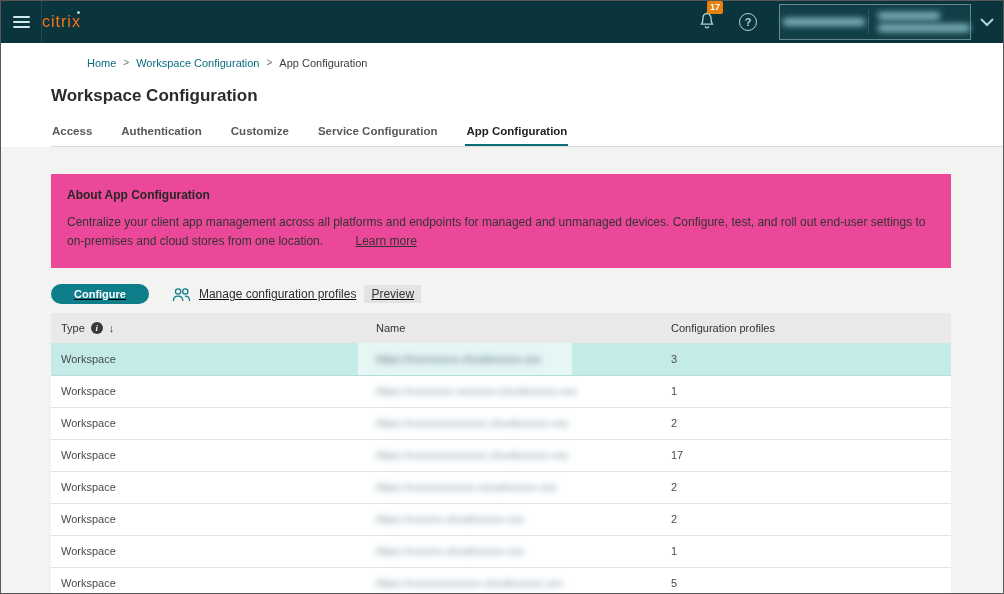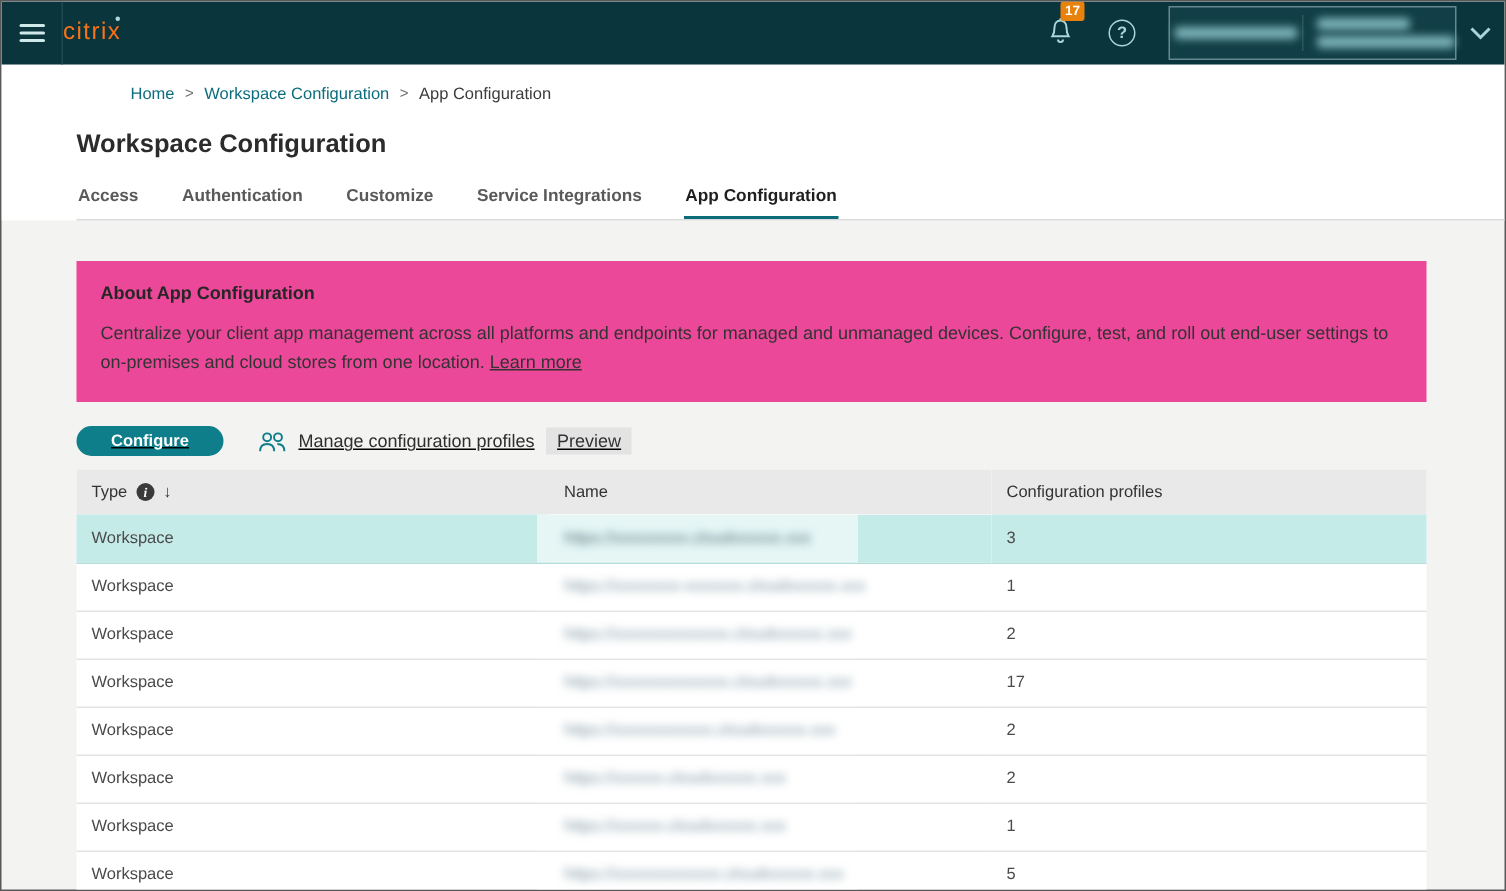--- a/index.html
+++ b/index.html
@@ -57,21 +57,21 @@
     width:954px; }
   .tab { font-size:11.5px; color:#595959; padding:4px 1px 7px 1px; cursor:pointer;
     border-bottom:2px solid transparent;font-weight:bold; }
   .tab.active { color:#1f1f1f; border-bottom:2px solid #0c6d78; }
 
   
   .content { padding:27px 54px 0 50px; }
   .about-card { background:#ec4899; width:900px; padding:14px 16px 17px 16px; }
   .about-heading { font-size:12px; font-weight:bold; color:#262626; }
   .about-body { margin-top:11px; font-size:12px; color:#333; line-height:1.6; }
-  .learn-more { color:#333; text-decoration:underline; cursor:pointer; }
+  .learn-more { color:#333; text-decoration:underline; cursor:pointer;margin-left:29px; }
 
   .actions-row { margin-top:16px; display:flex; align-items:center;text-decoration:underline; }
   .configure-btn {
     background:#0d7e8a; color:#fff; border:none; border-radius:10px;
     font-size:11px; font-weight:bold; padding:4px 23px; cursor:pointer;
     font-family:"Liberation Sans", sans-serif;
   }
   .people-icon { margin-left:22px; margin-right:7px; display:flex; align-items:center; }
   .manage-label { font-size:12px; color:#2e2e2e; cursor:pointer; }
   .preview-badge { margin-left:8px; background:#e3e3e3; color:#333; font-size:12px;
@@ -153,21 +153,21 @@
     <span class="crumb-sep">&gt;</span>
     <span class="crumb-current">App Configuration</span>
   </div>
 
   <div class="page-title">Workspace Configuration</div>
 
   <div class="tabbar">
     <div class="tab">Access</div>
     <div class="tab">Authentication</div>
     <div class="tab">Customize</div>
-    <div class="tab">Service Integrations</div>
+    <div class="tab">Service Configuration</div>
     <div class="tab active">App Configuration</div>
   </div>
 </div>
 
 <div class="content">
 
   <div class="about-card">
     <div class="about-heading">About App Configuration</div>
     <div class="about-body">
       <span>Centralize your client app management across all platforms and endpoints for managed and unmanaged devices. Configure, test, and roll out end-user settings to on-premises and cloud stores from one location. </span><a class="learn-more">Learn more</a>

